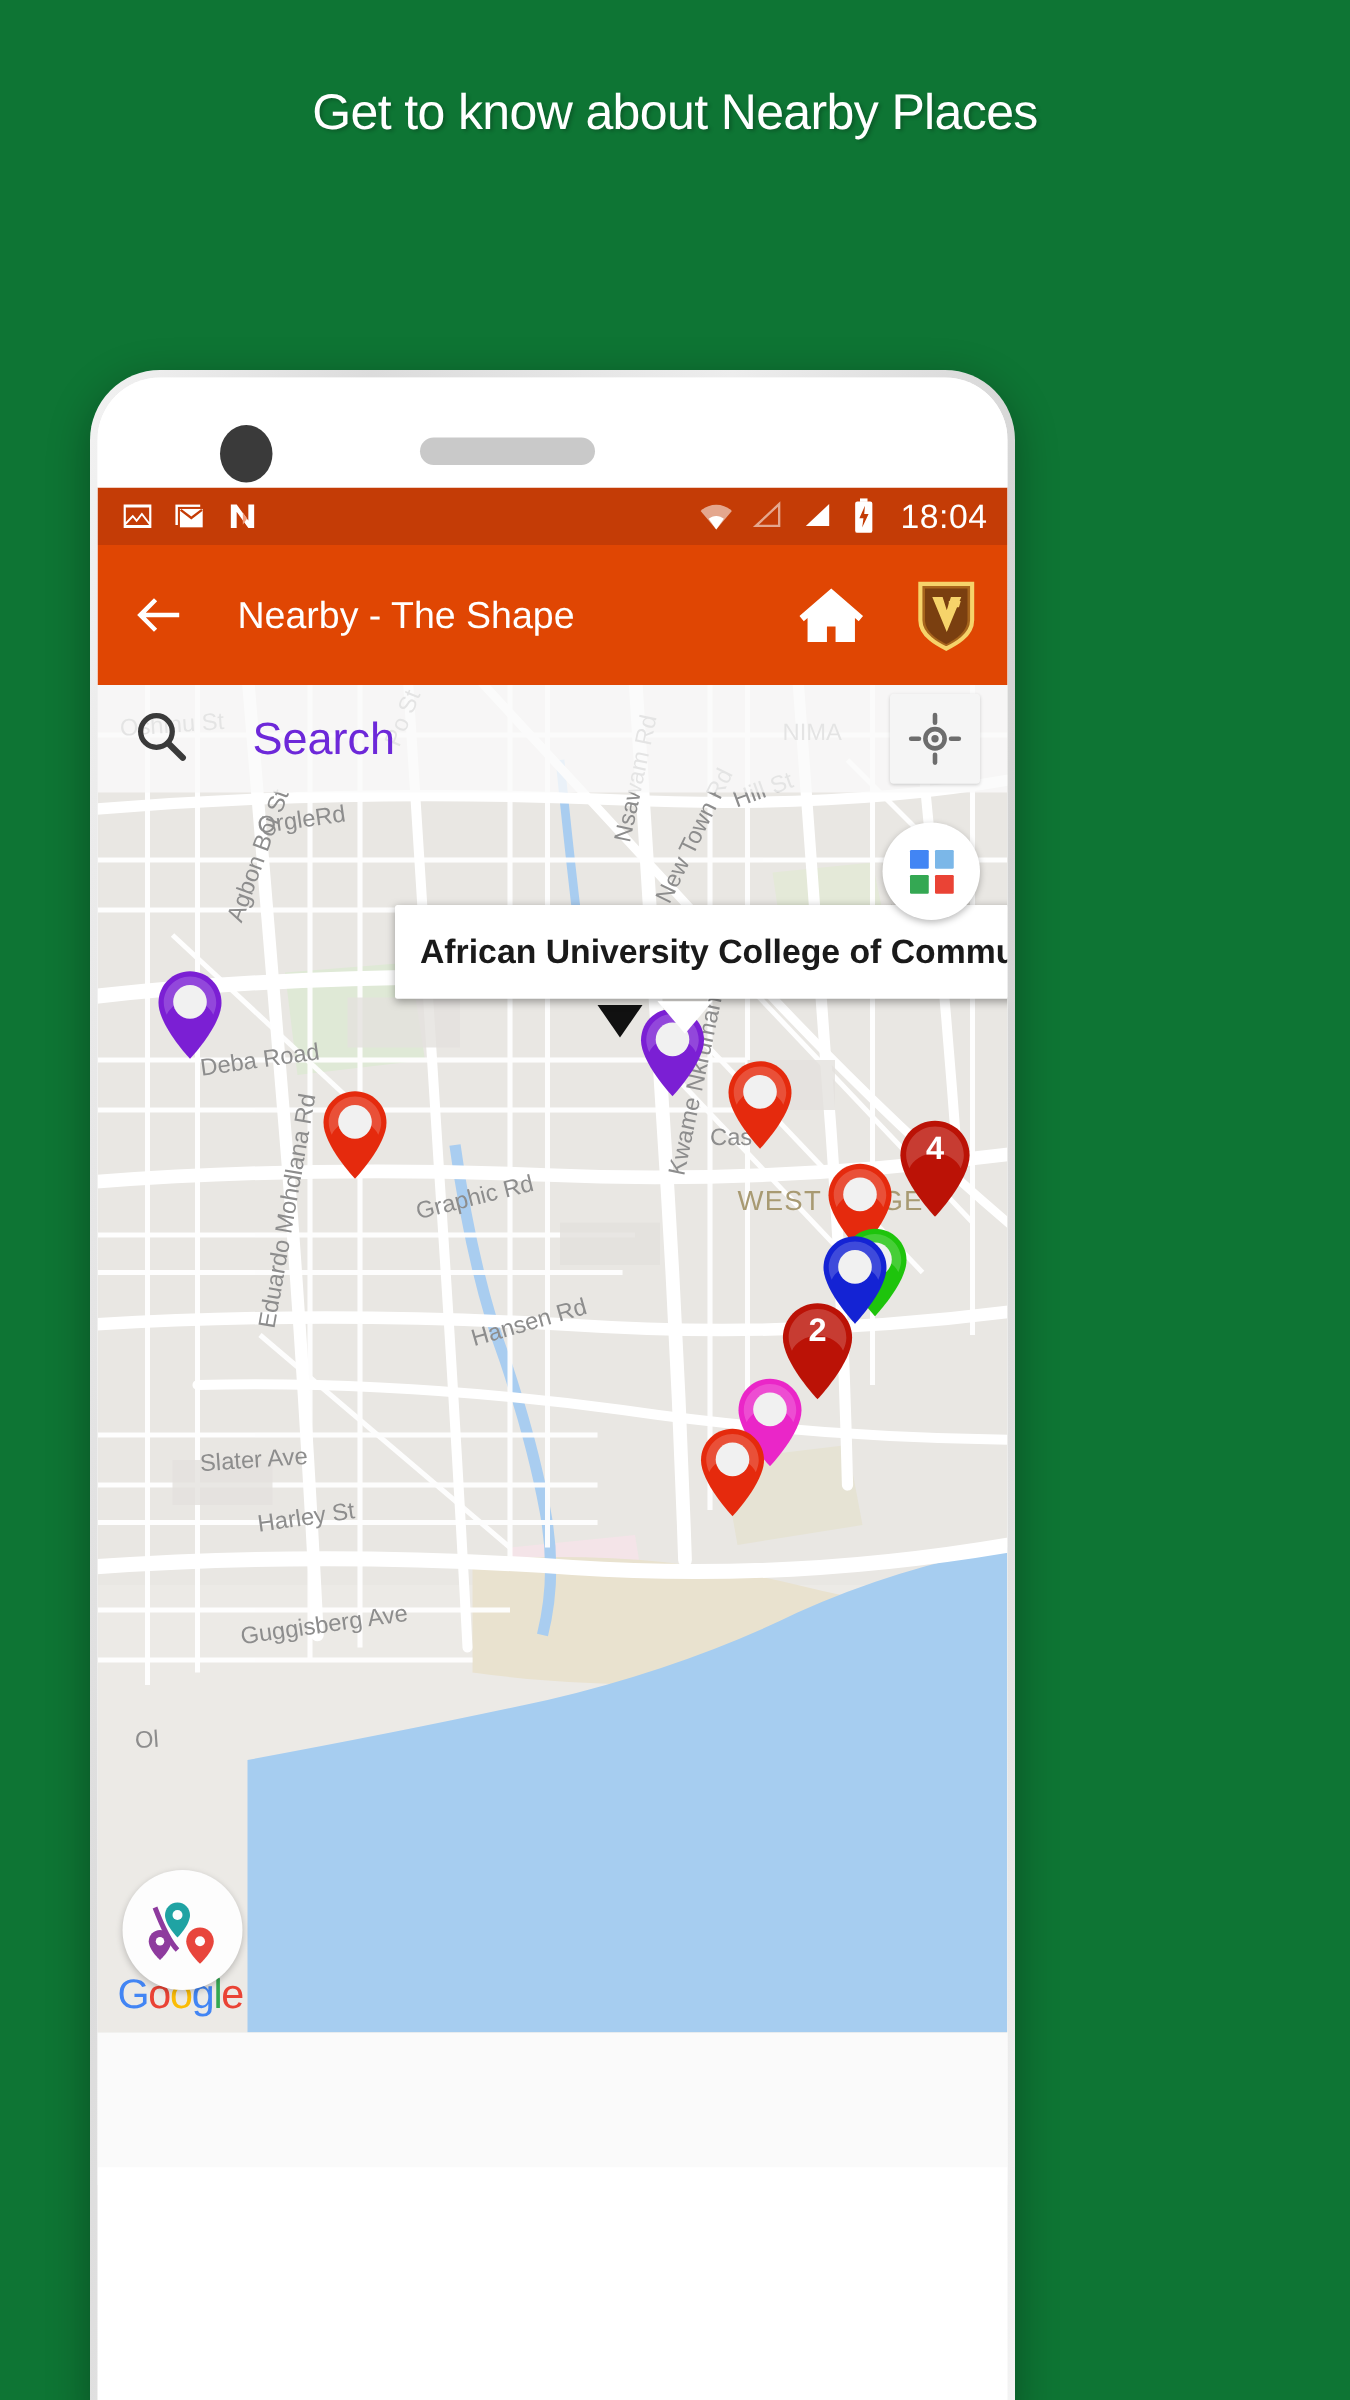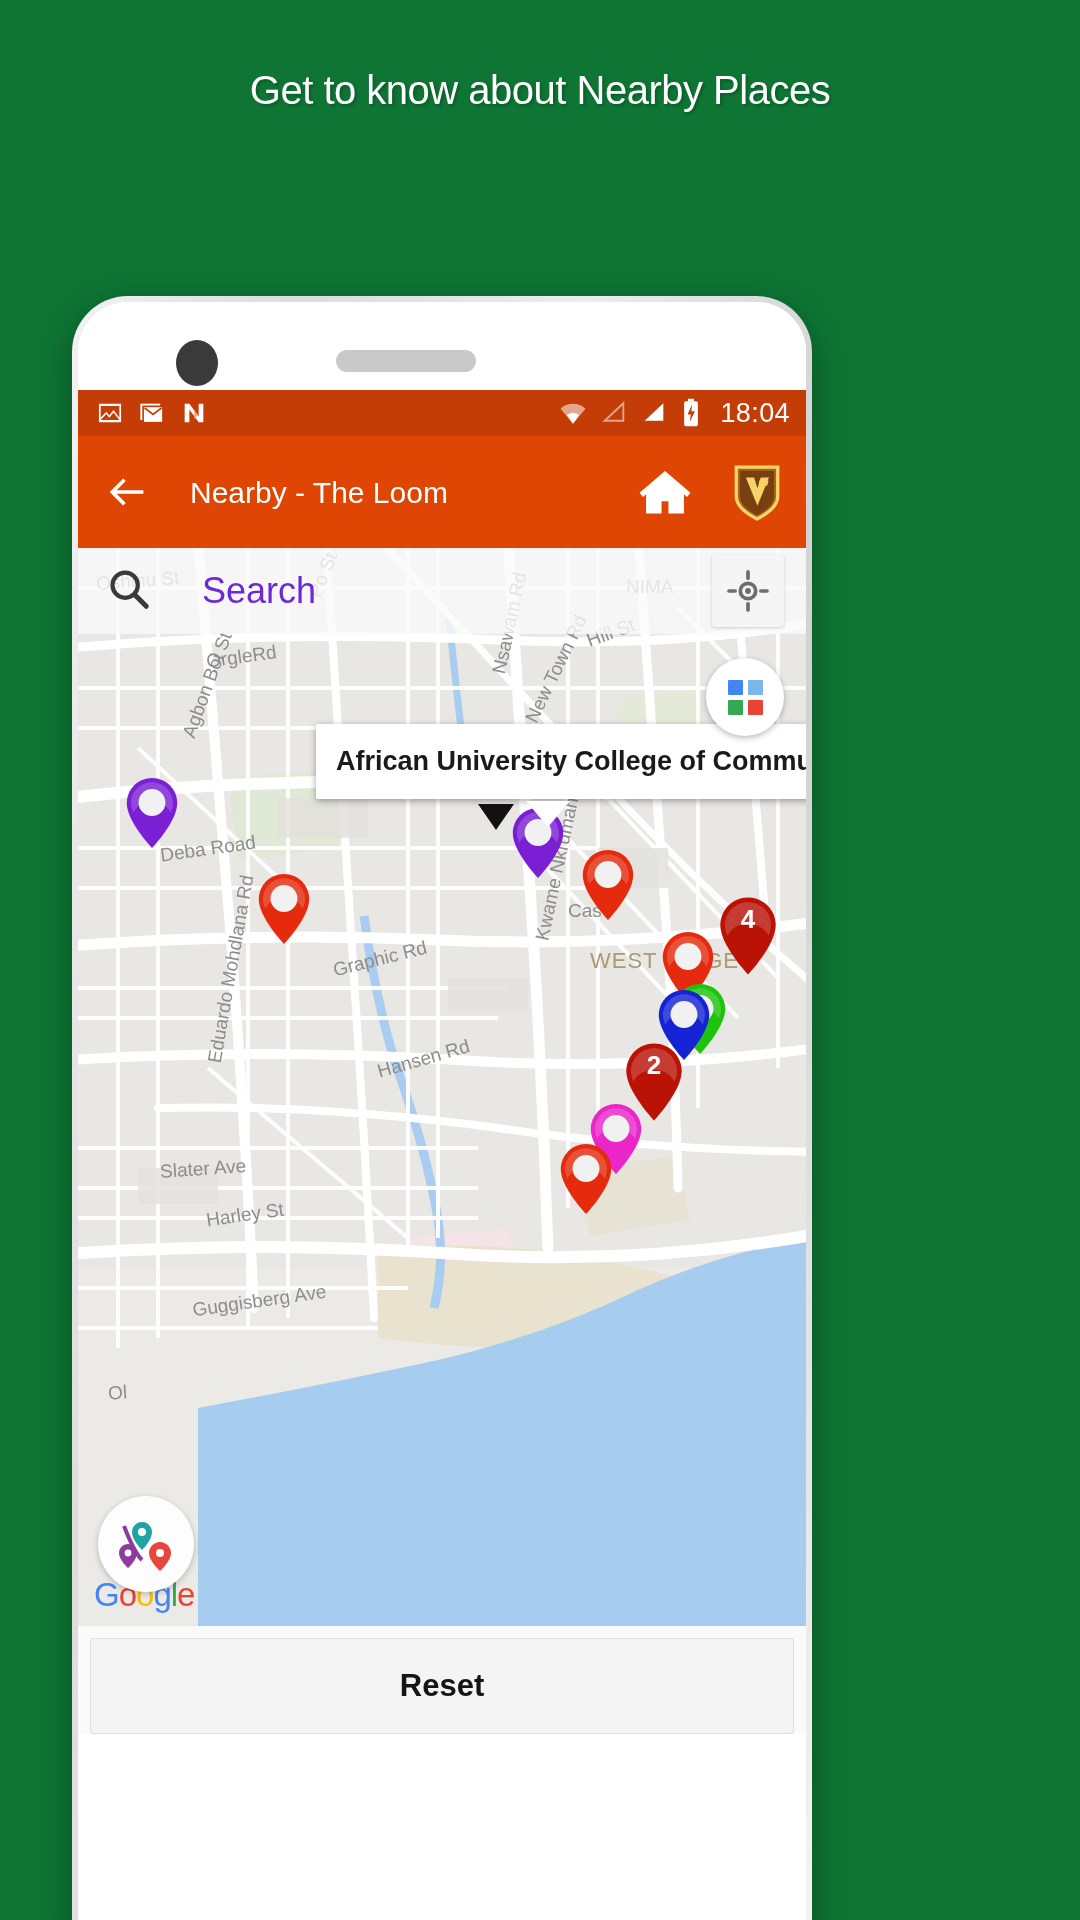--- a/index.html
+++ b/index.html
@@ -325,21 +325,21 @@
       </div>
     </div>
 
     <div class="app-bar">
       <div class="back-arrow">
         <svg width="46" height="40" viewBox="0 0 24 22">
             <path fill="#ffffff" d="M21 10H6.3l5-5L9.9 3.6 2.5 11l7.4 7.4 1.4-1.4-5-5H21z"></path>
           </svg>
       </div>
       <div class="titles">
-        <div class="app-subtitle">Nearby - The Loom</div>
+        <div class="app-subtitle">Nearby - The Shape</div>
       </div>
       <div class="appbar-actions">
         <div class="home-btn">
           <svg width="56" height="52" viewBox="0 0 26 24">
               <path fill="#ffffff" d="M13 2.2L1.2 12.4l1.6 1.9 1.4-1.2V22h7.2v-5.7h3.2V22h7.2v-8.9l1.4 1.2 1.6-1.9z"></path>
             </svg>
         </div>
         <div class="badge-btn">
           <svg width="50" height="58" viewBox="0 0 24 28">
             <path d="M2 2h20v14c0 6-7 9.5-10 11C9 25.5 2 22 2 16z" fill="#a6641c" stroke="#f6d36a" stroke-width="1.6"></path>
@@ -551,18 +551,17 @@
           <circle cx="30" cy="57" r="3.4" fill="#fdfdfd"></circle>
           <path d="M62 46c6 0 11 5 11 11 0 8-11 18-11 18s-11-10-11-18c0-6 5-11 11-11z" fill="#e8453c"></path>
           <circle cx="62" cy="57" r="4" fill="#fdfdfd"></circle>
         </svg>
       </div>
       <div class="google-wm" id="google-wm-host"><span style="color: rgb(66, 133, 244);">G</span><span style="color: rgb(234, 67, 53);">o</span><span style="color: rgb(251, 188, 5);">o</span><span style="color: rgb(66, 133, 244);">g</span><span style="color: rgb(52, 168, 83);">l</span><span style="color: rgb(234, 67, 53);">e</span></div>
 
     </div>
 
     <div class="bottom-bar" id="bottom-bar-host">
-        <div class="action-btn">Reset</div>
       </div>
     <div class="bottom-strip"></div>
 
   </div>
 </div>
 
 </body></html>

